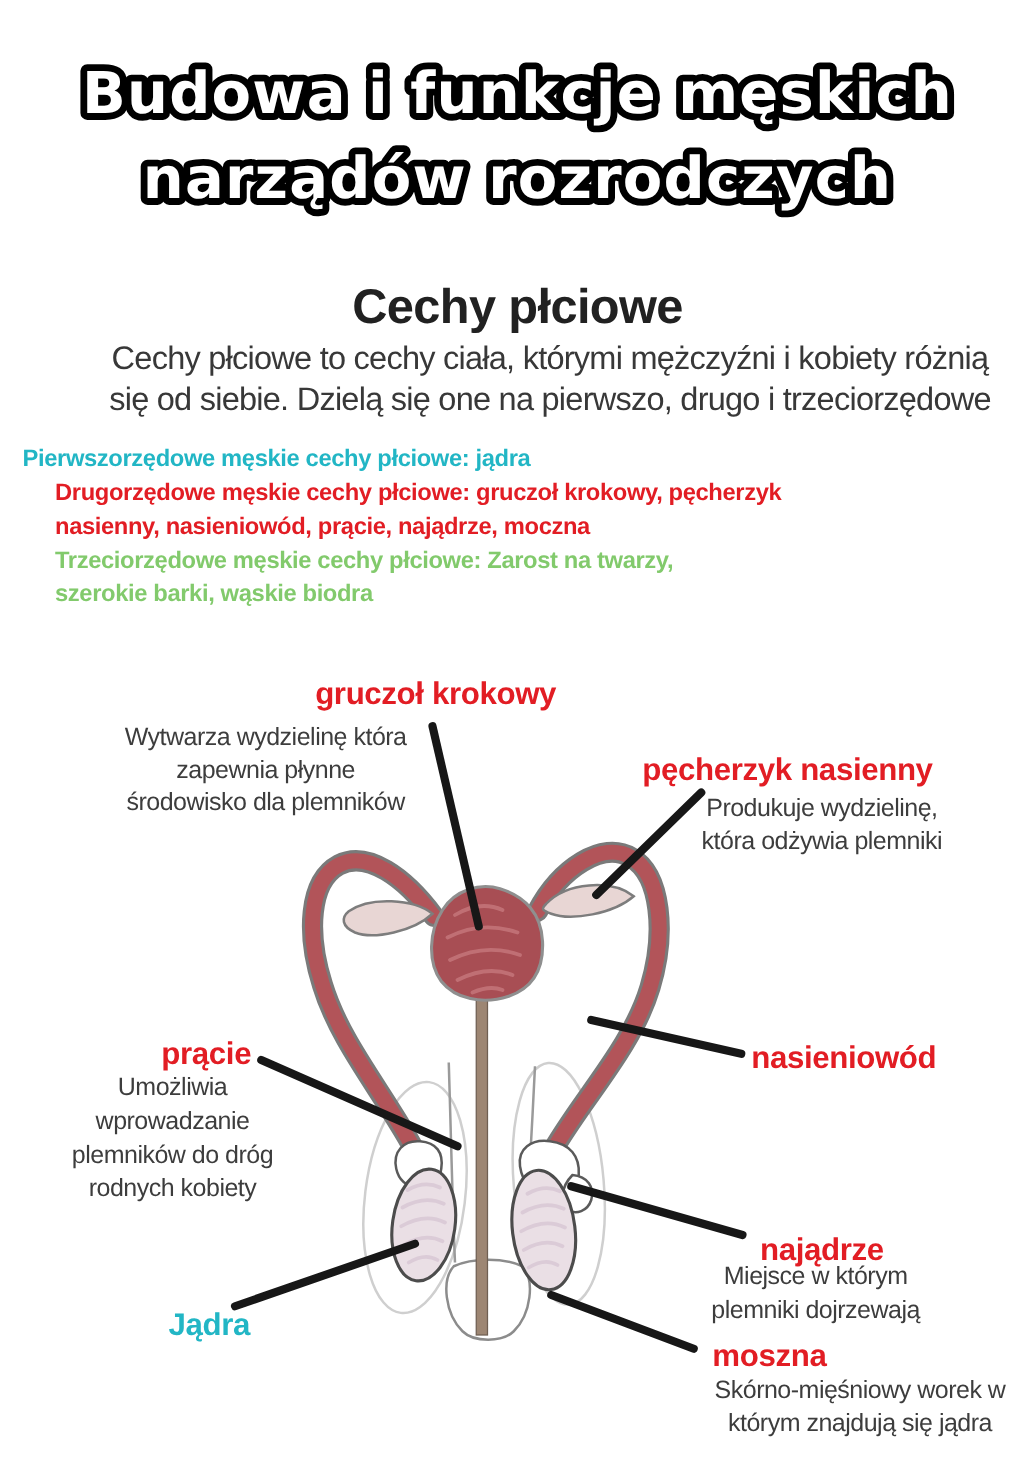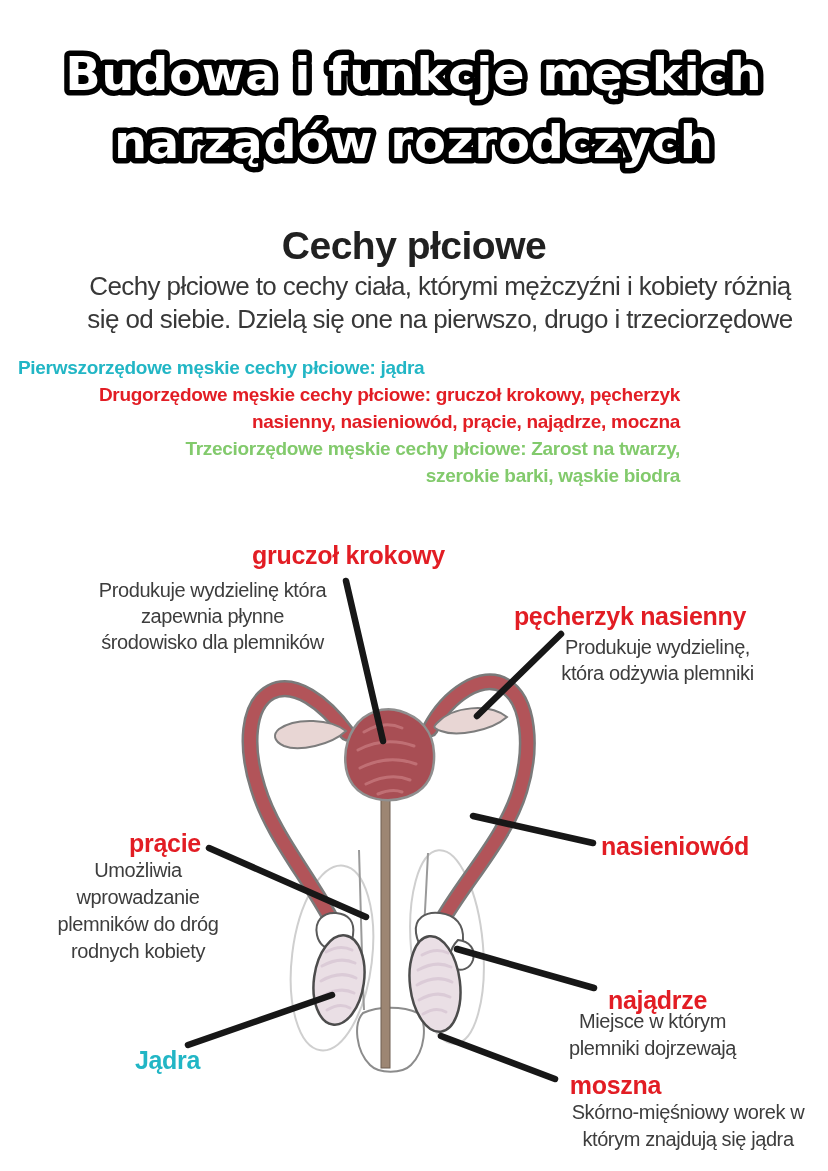--- a/index.html
+++ b/index.html
@@ -15,22 +15,22 @@
     fill:#ffffff;stroke:#000000;stroke-width:11px;paint-order:stroke;stroke-linejoin:round;
     text-anchor:middle;letter-spacing:1px;
   }
   
   .section-heading{top:224px;left:0;width:828px;text-align:center;
     font-size:39px;font-weight:800;color:#212121;letter-spacing:-0.5px;}
   .intro-body{top:270px;left:0;width:828px;text-align:center;white-space:pre-line;
     font-size:26px;line-height:33px;color:#383838;letter-spacing:-0.6px;padding-left:26px;}
   
   .traits{top:354px;left:0;width:680px;}
-  .trait{font-weight:bold;font-size:19px;line-height:27px;text-align:right;
-    white-space:pre-line;letter-spacing:-0.3px;}
+  .trait{font-weight:bold;font-size:19px;line-height:27px;text-align:left;
+    white-space:pre-line;letter-spacing:-0.3px;padding-left:44px;}
   .trait-primary{color:#22b6c5;text-align:left;padding-left:18px;}
   .trait-secondary{color:#e21d24;}
   .trait-tertiary{color:#82ca6c;}
   
   .lbl-title{position:absolute;font-weight:bold;font-size:25px;line-height:28px;
     text-align:center;color:#e21d24;letter-spacing:-0.3px;}
   .lbl-title.teal{color:#22b6c5;}
   .desc{position:absolute;font-size:20px;line-height:26px;color:#3d3d3d;
     text-align:center;white-space:pre-line;letter-spacing:-0.4px;}
   .desc.wide{line-height:27px;}
@@ -113,21 +113,21 @@
       <line x1="561" y1="634" x2="477" y2="716"></line>
       <line x1="209" y1="848" x2="366" y2="917"></line>
       <line x1="473" y1="816" x2="593" y2="843"></line>
       <line x1="457" y1="949" x2="594" y2="988"></line>
       <line x1="441" y1="1036" x2="555" y2="1079"></line>
       <line x1="188" y1="1045" x2="332" y2="995"></line>
     </g>
   </svg>
 
   <div class="lbl-title" style="left:171px;top:541px;width:355px;">gruczoł krokowy</div>
-  <div class="desc" style="left:70px;top:577px;width:285px;">Produkuje wydzielinę która
+  <div class="desc" style="left:70px;top:577px;width:285px;">Wytwarza wydzielinę która
 zapewnia płynne
 środowisko dla plemników</div>
 
   <div class="lbl-title" style="left:500px;top:602px;width:260px;">pęcherzyk nasienny</div>
   <div class="desc" style="left:530px;top:634px;width:255px;">Produkuje wydzielinę,
 która odżywia plemniki</div>
 
   <div class="lbl-title" style="left:100px;top:829px;width:130px;">prącie</div>
   <div class="desc wide" style="left:23px;top:857px;width:230px;">Umożliwia
 wprowadzanie

